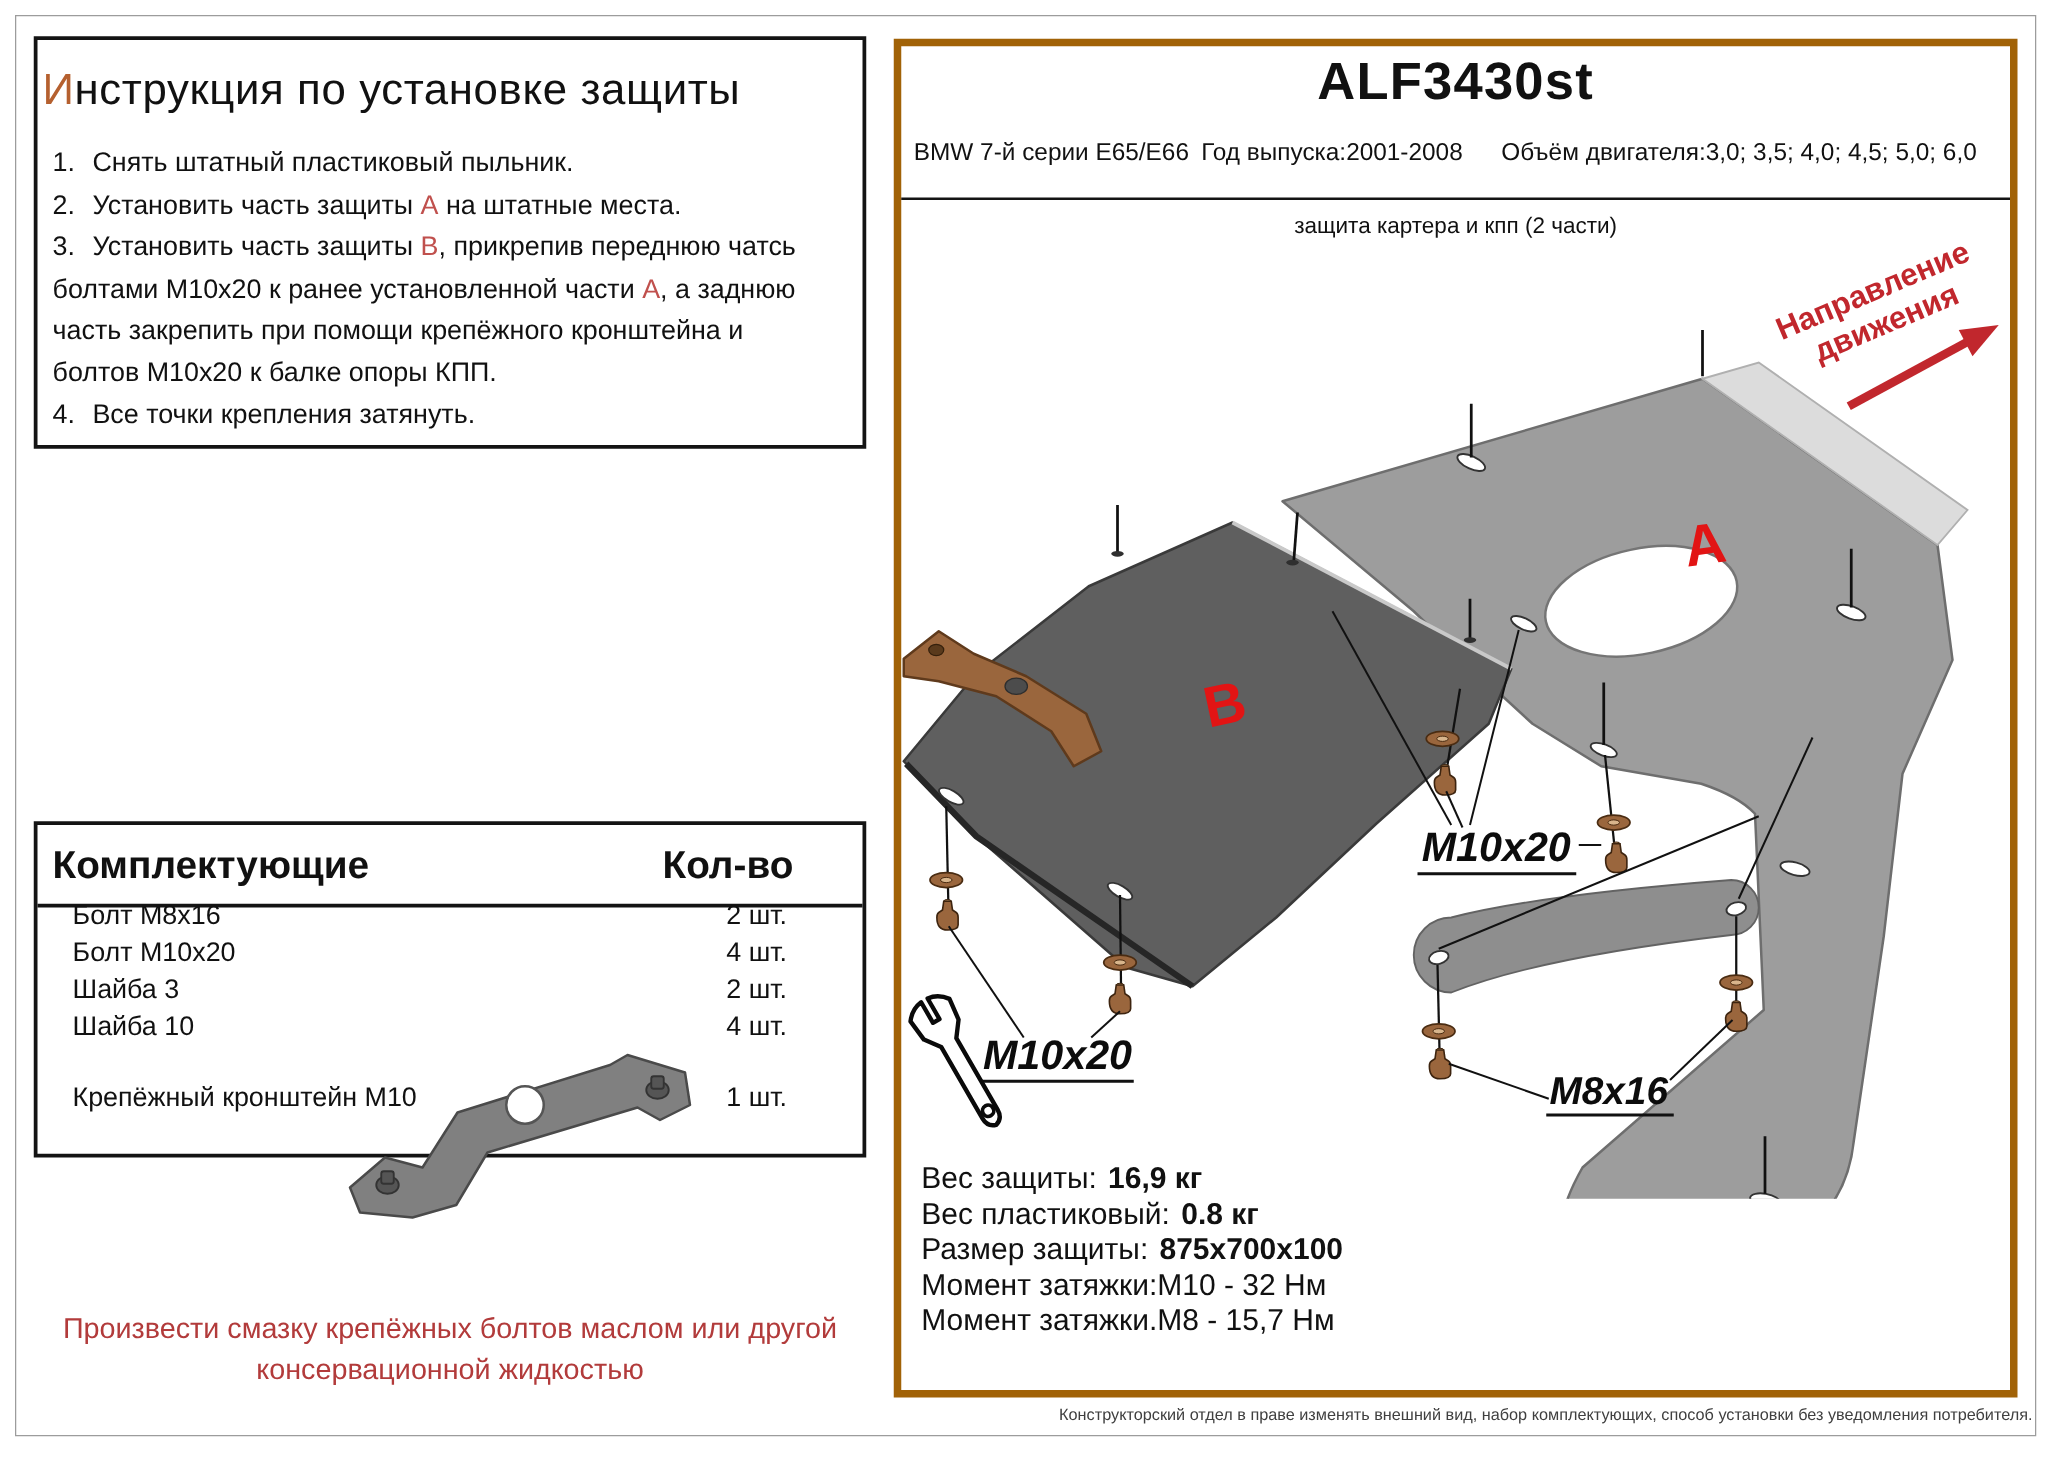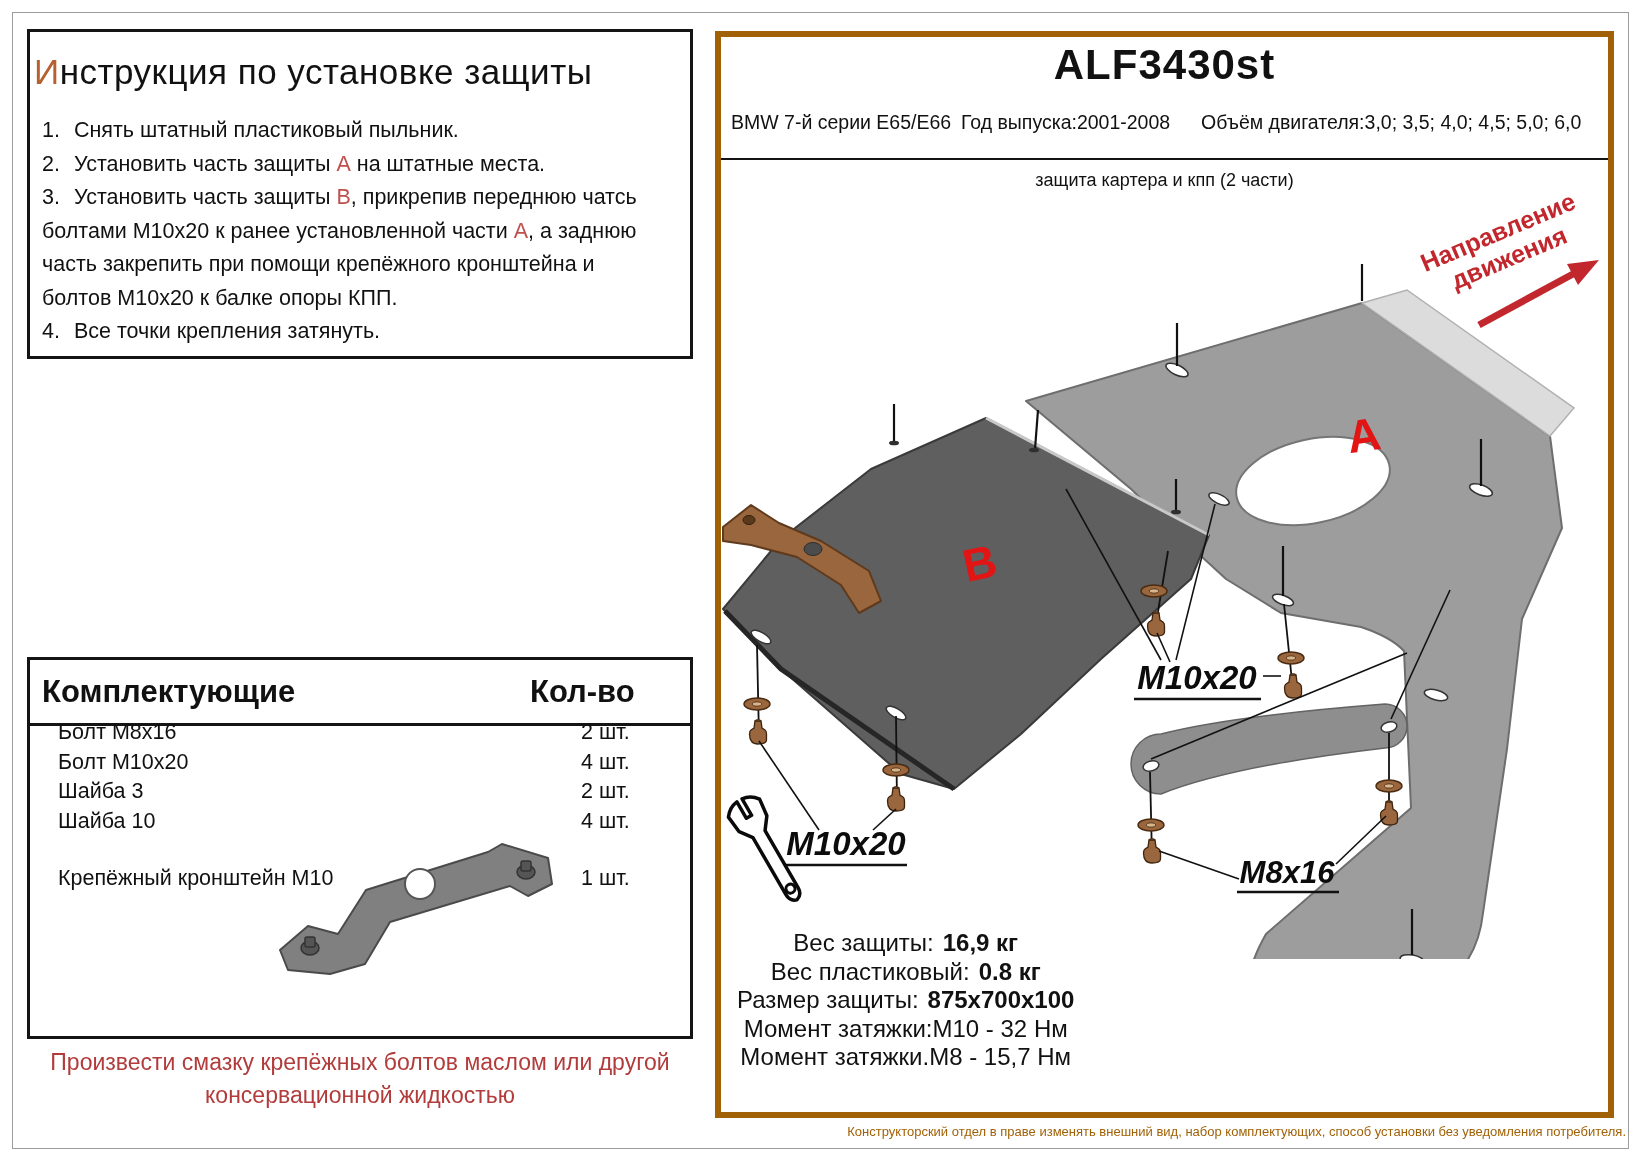--- a/index.html
+++ b/index.html
@@ -11,21 +11,21 @@
   
   .instr-box{position:absolute;left:27px;top:29px;width:666px;height:330px;
         border:3px solid #141414;box-sizing:border-box;background:#fff;}
   .instr-title{margin:20px 0 0 4px;font-size:35px;letter-spacing:.5px;white-space:nowrap;}
   .instr-title .first{color:var(--title_letter);}
   .instr-list{margin:22px 36px 0 12px;font-size:21.5px;line-height:33.5px;}
   .instr-item .num{margin-right:14px;}
   .red-letter{color:var(--instr_red);}
 
   
-  .parts-box{position:absolute;left:27px;top:657px;width:666px;height:382px;
+  .parts-box{position:absolute;left:27px;top:657px;width:666px;height:269px;
         border:3px solid #141414;box-sizing:border-box;background:#fff;}
   .parts-header{position:relative;height:60px;}
   .parts-header .hname{position:absolute;left:12px;top:14px;font-size:31px;font-weight:bold;}
   .parts-header .hqty{position:absolute;left:500px;top:14px;font-size:31px;font-weight:bold;}
   .parts-sep{position:absolute;left:0;top:63px;width:100%;border-top:3px solid #141414;}
   .parts-rows{position:absolute;left:0;top:58px;width:100%;}
   .parts-row{position:relative;height:29.5px;font-size:21.5px;}
   .parts-row .pname{position:absolute;left:28px;top:2px;}
   .parts-row .pqty{position:absolute;left:551px;top:2px;}
   .parts-row.bracket-row{margin-top:28px;}
@@ -41,26 +41,26 @@
   .draw-title{position:absolute;left:0;top:4px;width:100%;text-align:center;
         font-size:42px;font-weight:bold;letter-spacing:1px;}
   .draw-sub{position:absolute;left:0;top:74px;width:100%;font-size:19.5px;}
   .draw-sub .car{position:absolute;left:10px;white-space:nowrap;}
   .draw-sub .years{position:absolute;left:240px;white-space:nowrap;}
   .draw-sub .engine{position:absolute;left:480px;white-space:nowrap;}
   .head-sep{position:absolute;left:0;top:121px;width:100%;border-top:2px solid #141414;}
   .draw-caption{position:absolute;left:0;top:133px;width:100%;text-align:center;font-size:18px;}
   .illustration{position:absolute;left:0;top:152px;}
 
-  .specs{position:absolute;left:16px;top:892px;font-size:24px;line-height:28.5px;text-align:center;}
+  .specs{position:absolute;left:16px;top:892px;font-size:24px;line-height:28.5px;}
   .spec-row .v{margin-left:9px;}
   .spec-row .v.bold{font-weight:bold;}
   .spec-row .v.plain{margin-left:0;}
 
-  .footnote{position:absolute;right:16px;top:1124px;font-size:13px;color:#a16207;}
+  .footnote{position:absolute;right:16px;top:1124px;font-size:13px;color:#404040;}
 
   
   .plate-a{fill:#9d9d9d;stroke:#6e6e6e;stroke-width:2;stroke-linejoin:round;}
   .plate-a-flange{fill:#dcdcdc;stroke:#b0b0b0;stroke-width:1.5;}
   .plate-b{fill:#5f5f5f;stroke:#3a3a3a;stroke-width:2;stroke-linejoin:round;}
   .b-high{stroke:#c9c9c9;stroke-width:3;fill:none;}
   .b-dark{stroke:#262626;stroke-width:5;fill:none;}
   .slot{fill:#ffffff;stroke:#333;stroke-width:1.5;}
   .oval{fill:#ffffff;stroke:#757575;stroke-width:2;}
   .teardrop{fill:#8e8e8e;stroke:#636363;stroke-width:1.5;}

